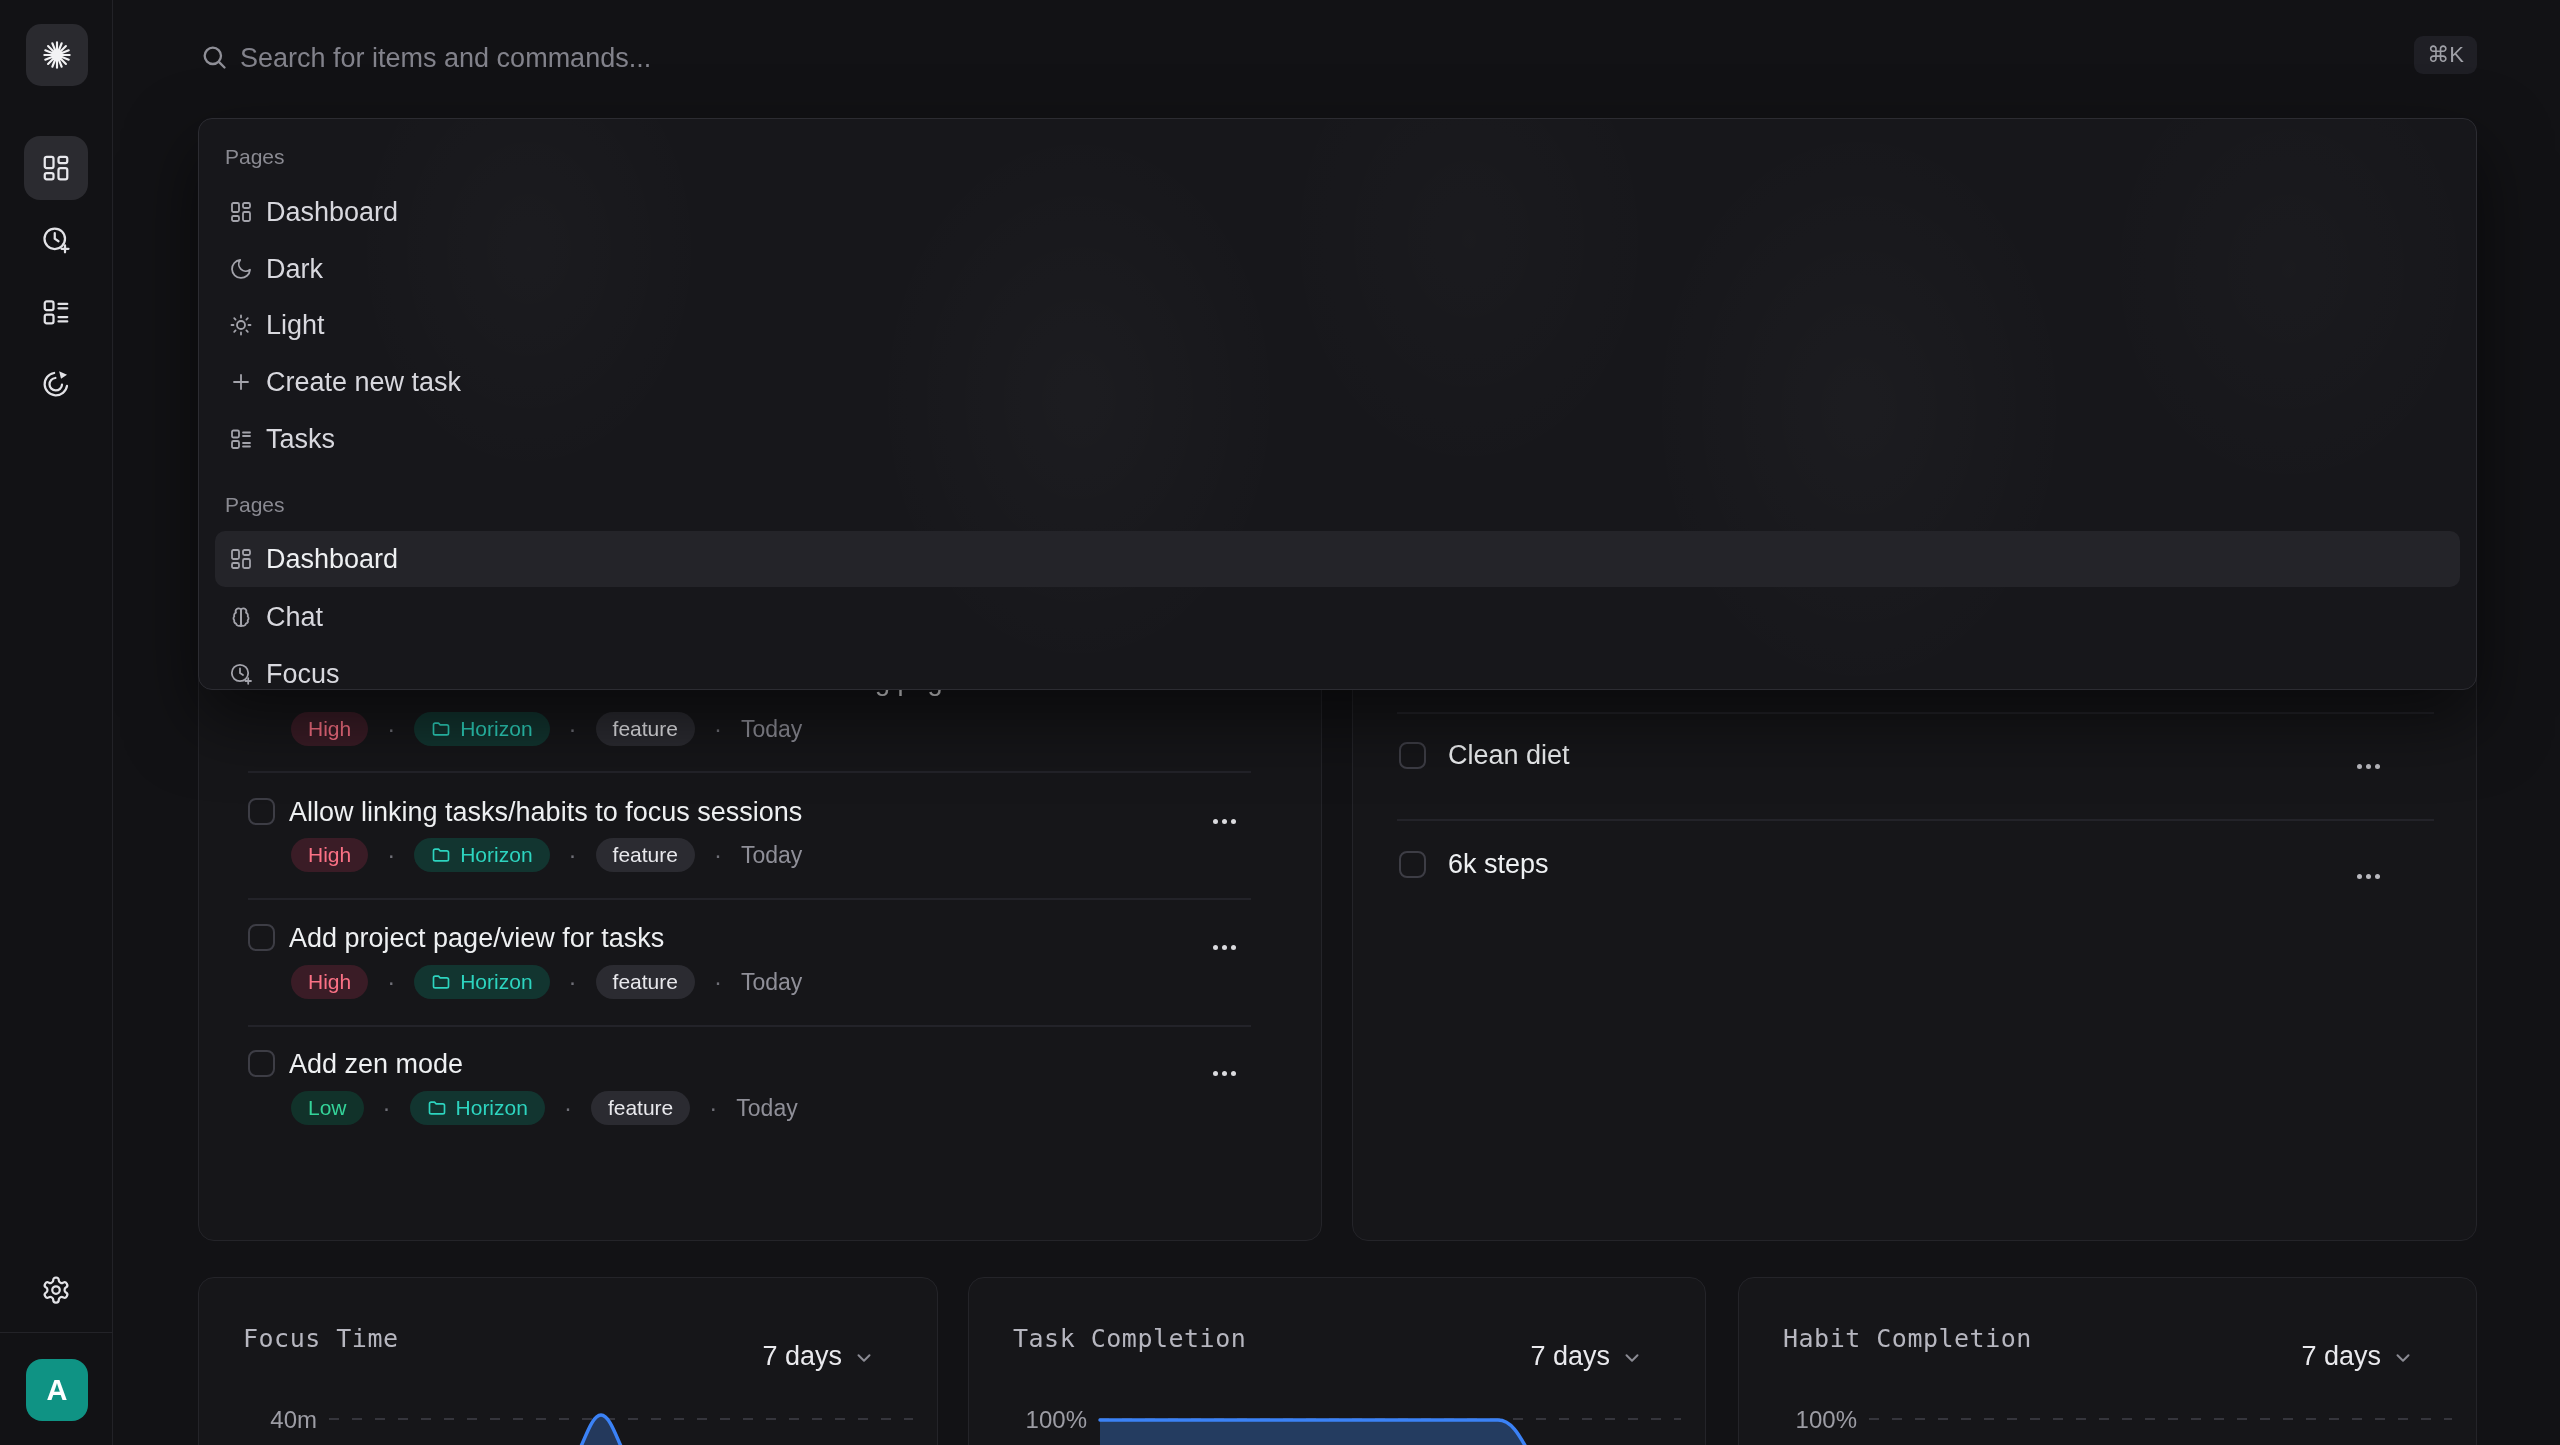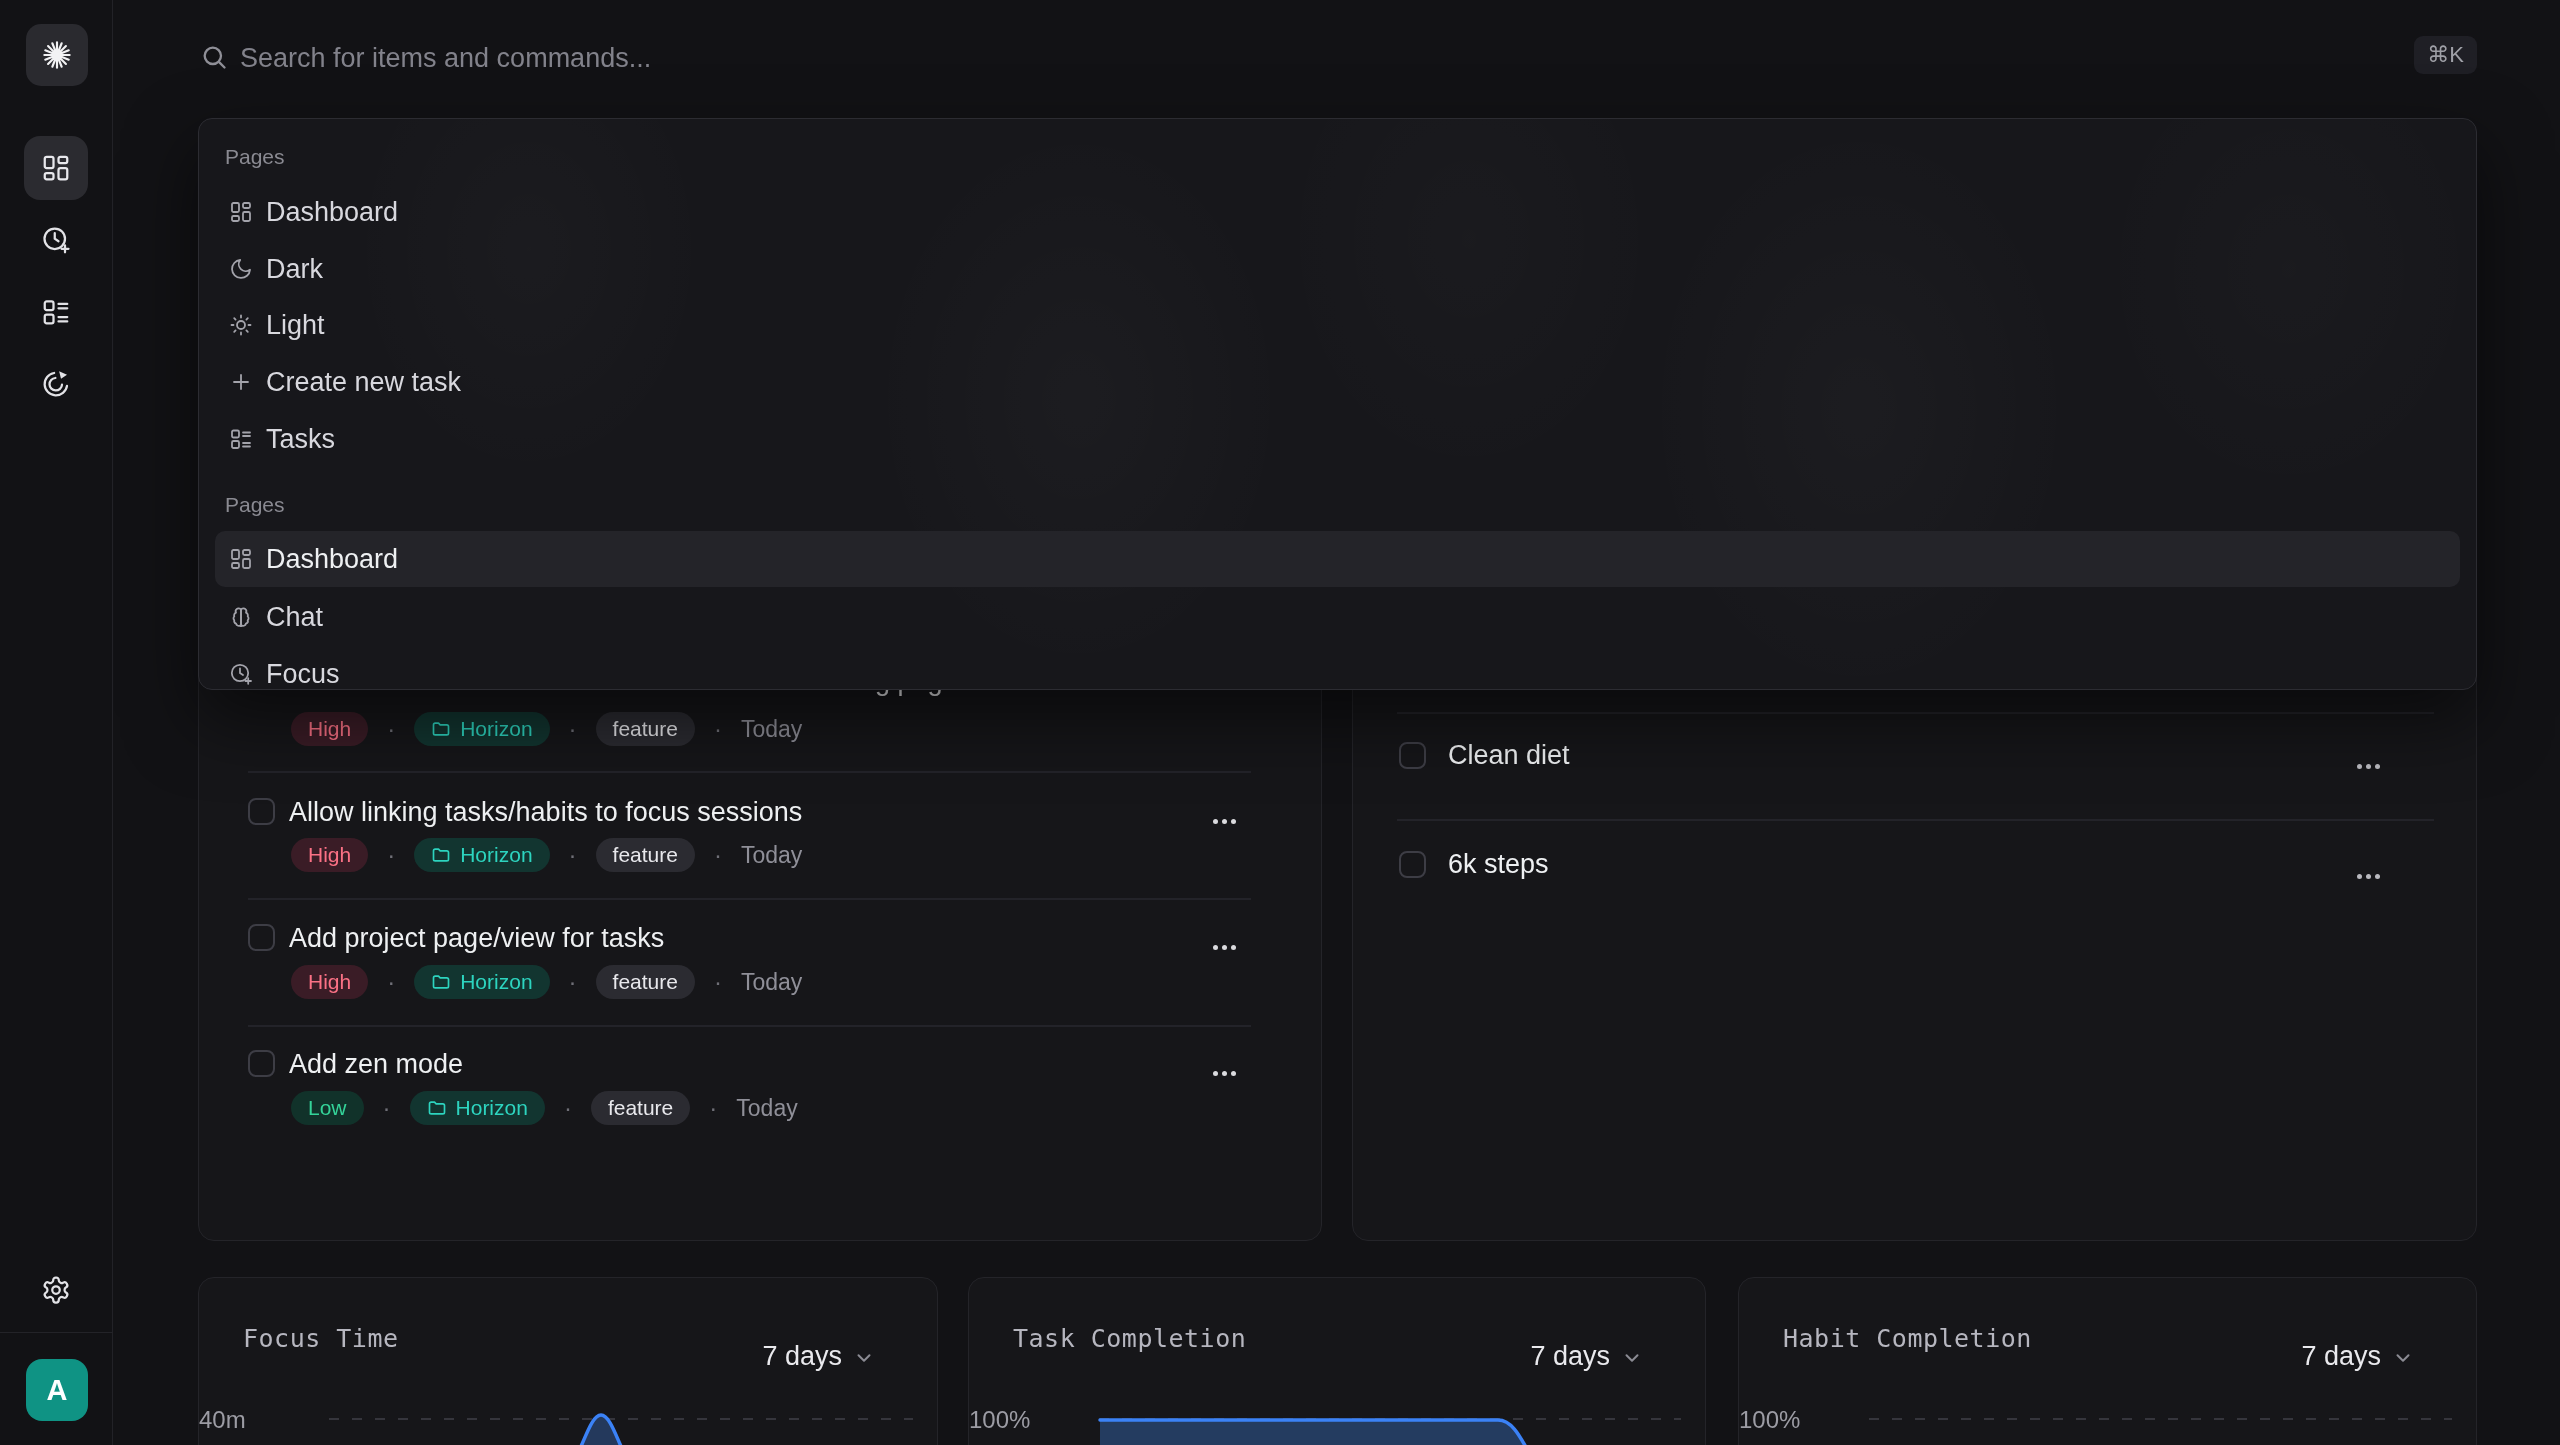--- a/index.html
+++ b/index.html
@@ -88,21 +88,21 @@
   .stat-card { position:absolute; top:1277px; height:240px; background:#161619;
     border:1px solid #242429; border-radius:16px; z-index:1; }
   .stat1 { left:198px;  width:740px; }
   .stat2 { left:968px;  width:738px; }
   .stat3 { left:1738px; width:739px; }
   .stat-title { position:absolute; left:44px; top:46px;
     font-family:"DejaVu Sans Mono",monospace; font-size:25px; color:#b6b6bf; letter-spacing:.5px; }
   .range { position:absolute; right:62px; top:63px; display:flex; align-items:center; gap:11px; }
   .range-label { font-size:27px; color:#e9e9ed; }
   .range .chev { color:#8b8b93; margin-top:3px; }
-  .axis-label { position:absolute; left:0; top:128px; width:106px; text-align:left;
+  .axis-label { position:absolute; left:12px; top:128px; width:106px; text-align:right;
     font-size:24px; color:#9c9ca4; }
   .dashline { position:absolute; left:130px; right:24px; top:140px; height:2px;
     background:repeating-linear-gradient(90deg,#35353c 0 10px,transparent 10px 23px); }
   .spike-svg { position:absolute; left:370px; top:129px; }
   .area-svg { position:absolute; left:129px; top:136px; }
 </style>
 </head>
 <body>
 
 <div class="sidebar">

